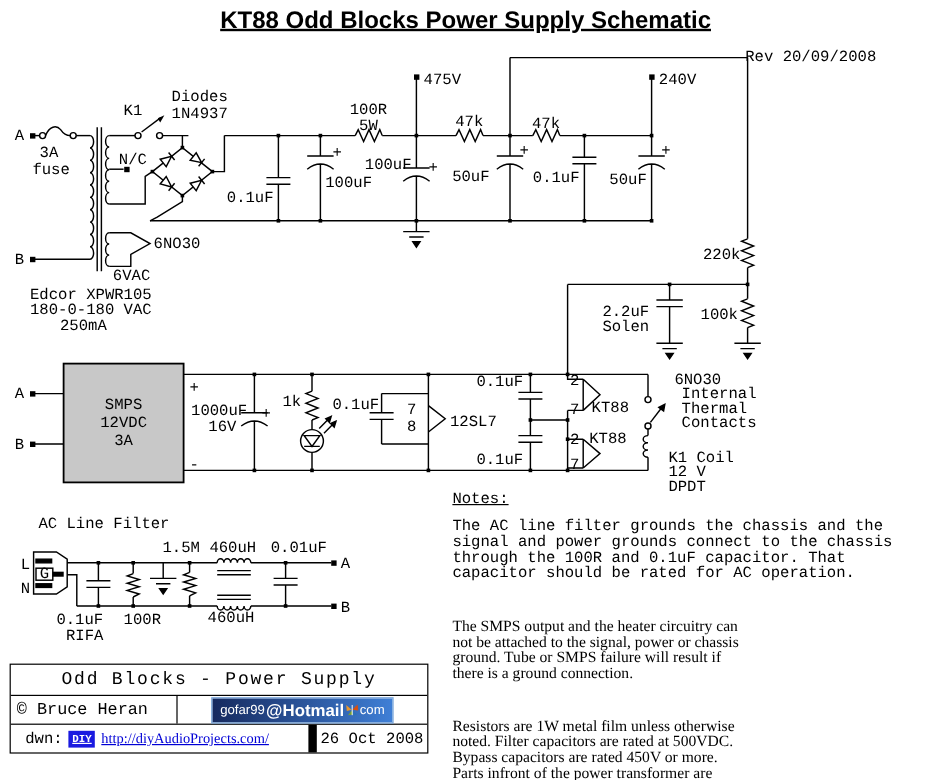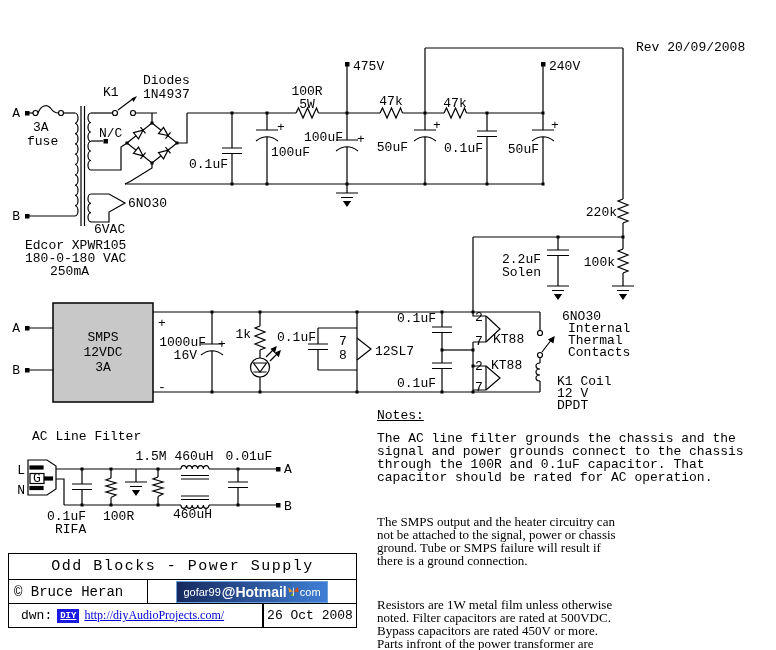--- a/index.html
+++ b/index.html
@@ -2,56 +2,57 @@
 <html><head>
 <meta charset="utf-8">
 <style>
   html,body{margin:0;padding:0;background:#fff;}
   #page{position:relative;width:776px;height:650px;background:#ffffff;overflow:hidden;
         font-family:"Liberation Mono",monospace;color:#000;}
   #schem{position:absolute;left:0;top:0;}
   .ttl{position:absolute;left:0;right:0;top:6px;text-align:center;
        font-family:"Liberation Sans",sans-serif;font-size:20px;font-weight:bold;
        text-decoration:underline;}
-  .rev{position:absolute;left:636px;top:40px;font-size:13px;white-space:nowrap;}
+  .rev{position:absolute;left:621px;top:40px;font-size:13px;white-space:nowrap;}
   .notes{position:absolute;left:377px;top:409px;width:395px;font-size:13px;line-height:13px;}
   .notes .hd{text-decoration:underline;}
   .notes p{margin:0;white-space:pre-line;}
   .notes p.p1{margin-top:10px;}
   .notes p.p2,.notes p.p3{margin-top:31px;font-family:Liberation Serif, serif;}
   svg text{font-family:"Liberation Mono",monospace;font-size:13px;fill:#000;}
   
   .ft{position:absolute;left:8px;top:553px;width:349px;height:75px;border:1px solid #000;
       box-sizing:border-box;font-size:13px;}
   .ft .r1{height:26px;border-bottom:1px solid #000;display:flex;align-items:center;
           justify-content:center;font-size:15px;letter-spacing:1.5px;box-sizing:border-box;}
   .ft .r2{height:24px;border-bottom:1px solid #000;display:flex;box-sizing:border-box;}
   .ft .r3{height:23px;display:flex;box-sizing:border-box;}
   .ft .c-auth{width:139px;border-right:1px solid #000;box-sizing:border-box;display:flex;
           align-items:center;padding-left:5px;font-size:14px;}
   .ft .c-mail{flex:1;display:flex;align-items:center;justify-content:center;}
-  .ft .c-dwn{width:255px;border-right:2px solid #000000;box-sizing:border-box;display:flex;
+  .ft .c-dwn{width:255px;border-right:7px solid #000000;box-sizing:border-box;display:flex;
           align-items:center;padding-left:12px;gap:5px;}
   .ft .c-date{flex:1;display:flex;align-items:center;justify-content:center;}
   .hotmail{width:150px;height:20px;background:linear-gradient(90deg,#16295e,#3f7fd6);
            border:1px solid #6f9fd8;display:flex;align-items:center;justify-content:center;
            gap:1px;cursor:pointer;}
   .hotmail .u{color:#fff;font-family:"Liberation Sans",sans-serif;font-size:11px;}
   .hotmail .h{color:#fff;font-family:"Liberation Sans",sans-serif;font-size:14px;font-weight:bold;}
   .hotmail .t{color:#fff;font-family:"Liberation Sans",sans-serif;font-size:11px;text-align:center;}
   .badge{display:inline-block;background:#1a1ae0;color:#fff;font-size:9px;font-weight:bold;
          padding:2px 3px;line-height:10px;text-decoration:underline;}
   .lnk{font-family:Liberation Serif, serif;font-size:12px;color:#0000d6;
        text-decoration:underline;cursor:pointer;}
 </style>
 </head>
 <body>
 
 <div id="page">
 
+  <div class="ttl">KT88 Odd Blocks Power Supply Schematic</div>
   <div class="rev">Rev 20/09/2008</div>
 
   <svg id="schem" width="776" height="650" viewBox="0 0 776 650">
     <g stroke="#000" stroke-width="1.2" fill="none">
 
       <g>
         <path d="M29,113 H33"></path>
         <circle cx="35.5" cy="113" r="2.5"></circle>
         <path d="M38,113 C41,105 47,104 50.5,108 C52.5,111 55.5,113 58.5,113"></path>
         <circle cx="61" cy="113" r="2.5"></circle>

